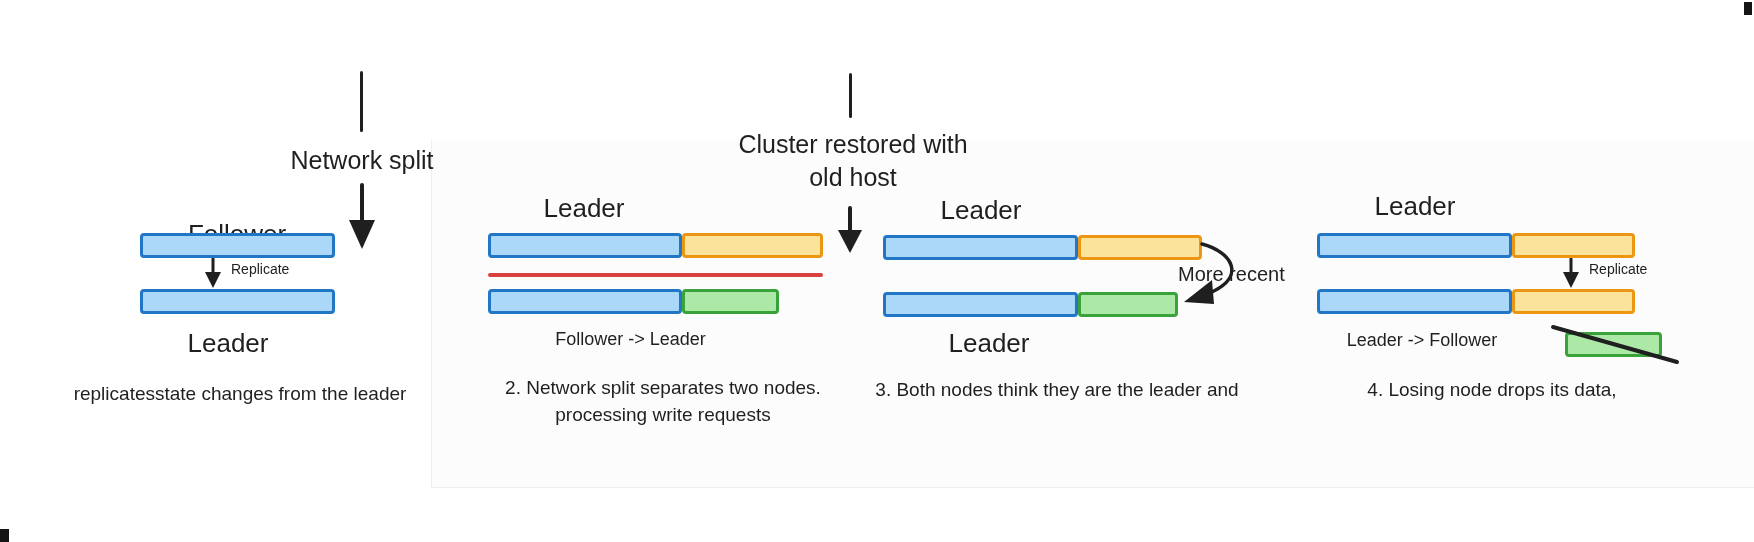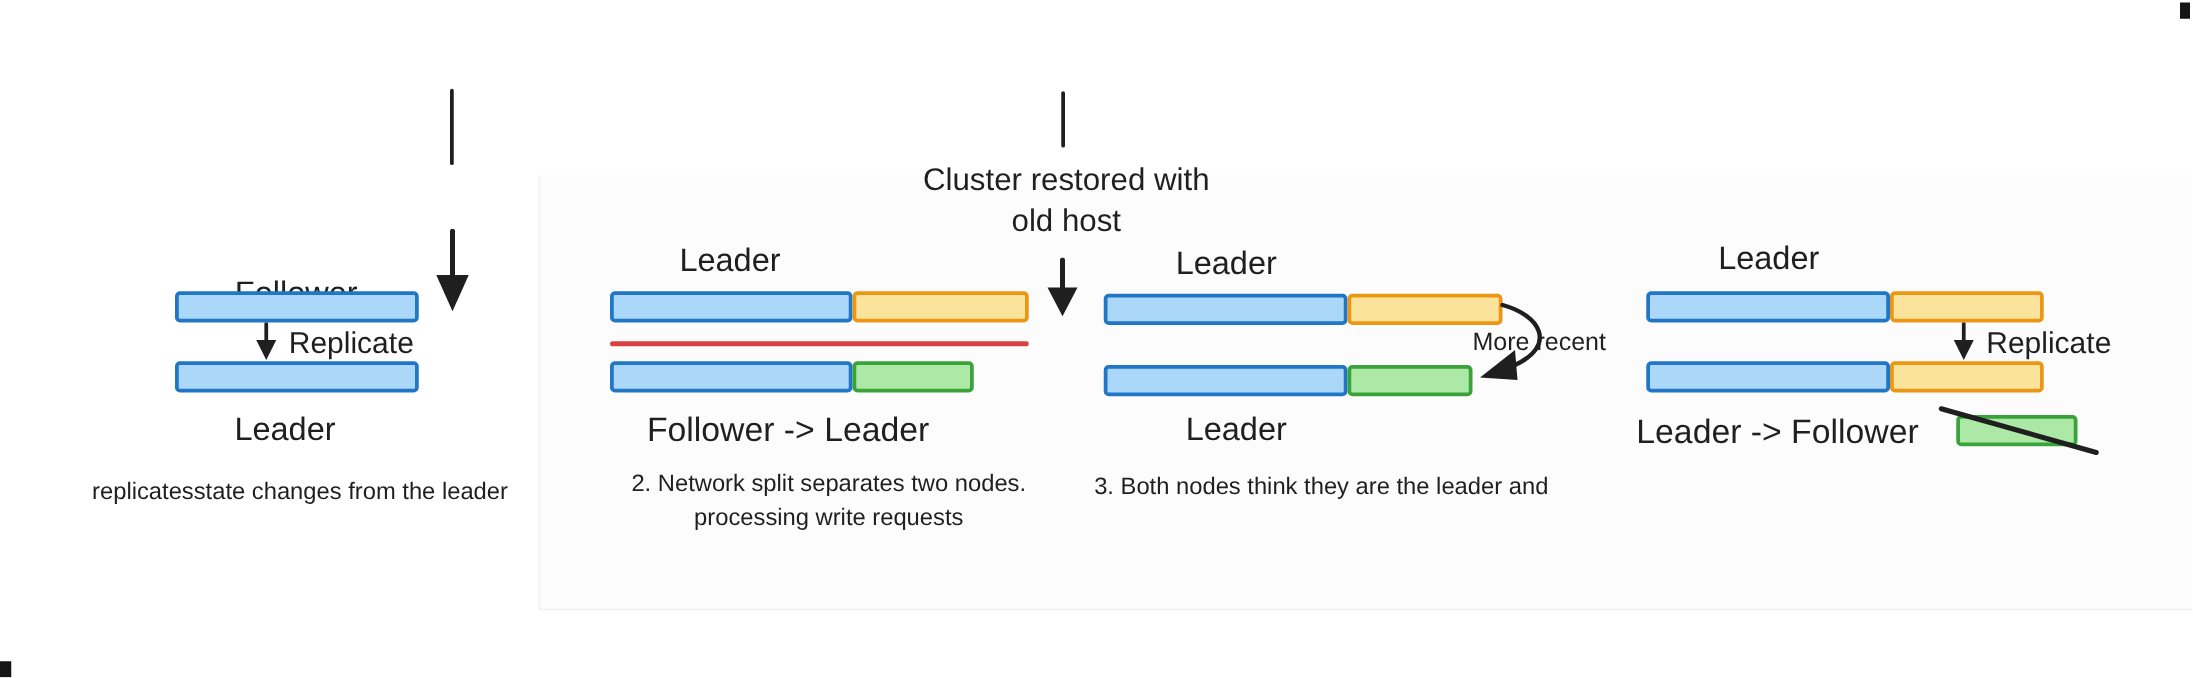--- a/index.html
+++ b/index.html
@@ -6,41 +6,42 @@
   .stage{
     position:relative;width:1754px;height:542px;background:#ffffff;
     font-family:"Liberation Sans",sans-serif;color:var(--ink,#1f1f1f);
     overflow:hidden;
   }
   .seam{
     position:absolute;left:431px;top:140px;width:1322px;height:347px;
     background:#fcfcfc;border-left:1px solid #efefef;border-bottom:1px solid #efefef;
   }
   .lbl{position:absolute;text-align:center;font-size:26px;line-height:1.1;white-space:nowrap;}
-  .lbl.arrowlbl{font-size:27px;}
+  .lbl.arrowlbl{font-size:18px;}
   .ann{position:absolute;text-align:center;font-size:25px;line-height:1.3;white-space:nowrap;}
-  .small{position:absolute;font-size:24px;white-space:nowrap;}
+  .small{position:absolute;font-size:14px;white-space:nowrap;}
   .caption{position:absolute;text-align:center;font-size:19px;line-height:27px;}
   .bar{position:absolute;height:25px;border:3px solid;border-radius:4px;box-sizing:border-box;}
   .bar.blue{background:var(--blue-fill);border-color:var(--blue-border);}
   .bar.orange{background:var(--orange-fill);border-color:var(--orange-border);}
   .bar.green{background:var(--green-fill);border-color:var(--green-border);}
   .redline{position:absolute;height:4px;border-radius:2px;background:var(--red-divider);}
   .tick{position:absolute;width:3px;background:var(--ink);border-radius:2px;}
   .arrow-svg{position:absolute;color:var(--ink);}
   .artifact{position:absolute;background:#151515;}
 </style>
 </head>
 <body>
 
 <div class="stage">
 
   <div class="seam"></div>
 
   <div class="tick" style="left:360px;top:71px;height:61px;"></div>
+  <div class="ann" style="left:262px;top:144px;width:200px;">Network split</div>
   <svg class="arrow-svg" style="left:349px;top:183px;" width="26" height="67" viewBox="0 0 26 67">
     <line x1="13" y1="2" x2="13" y2="39" stroke="currentColor" stroke-width="4" stroke-linecap="round"></line>
     <polygon points="0,37 26,37 13,66" fill="currentColor"></polygon>
   </svg>
 
   <div class="tick" style="left:849px;top:73px;height:45px;"></div>
   <div class="ann" style="left:678px;top:128px;width:350px;">Cluster restored with</div>
   <div class="ann" style="left:678px;top:161px;width:350px;">old host</div>
   <svg class="arrow-svg" style="left:837px;top:206px;" width="26" height="48" viewBox="0 0 26 48">
     <line x1="13" y1="2" x2="13" y2="26" stroke="currentColor" stroke-width="4" stroke-linecap="round"></line>
@@ -103,19 +104,20 @@
     </svg>
     <div class="small" style="left:1589px;top:261px;">Replicate</div>
     <div class="bar blue" style="left:1317px;top:289px;width:195px;"></div>
     <div class="bar orange" style="left:1512px;top:289px;width:123px;"></div>
     <div class="lbl arrowlbl" style="left:1247px;top:331px;width:350px;">Leader -&gt; Follower</div>
     <div class="bar green" style="left:1565px;top:332px;width:97px;"></div>
     <svg class="arrow-svg" style="left:1540px;top:318px;" width="150" height="52" viewBox="0 0 150 52">
       <line x1="13" y1="9" x2="137" y2="44" stroke="currentColor" stroke-width="4" stroke-linecap="round"></line>
     </svg>
     <div class="caption" style="left:1272px;top:376px;width:440px;">
+      <div>4. Losing node drops its data,</div>
     </div>
   </div>
 
   <div class="artifact" style="left:1744px;top:2px;width:8px;height:13px;"></div>
   <div class="artifact" style="left:0px;top:529px;width:9px;height:13px;"></div>
 
 </div>
 
 </body></html>

